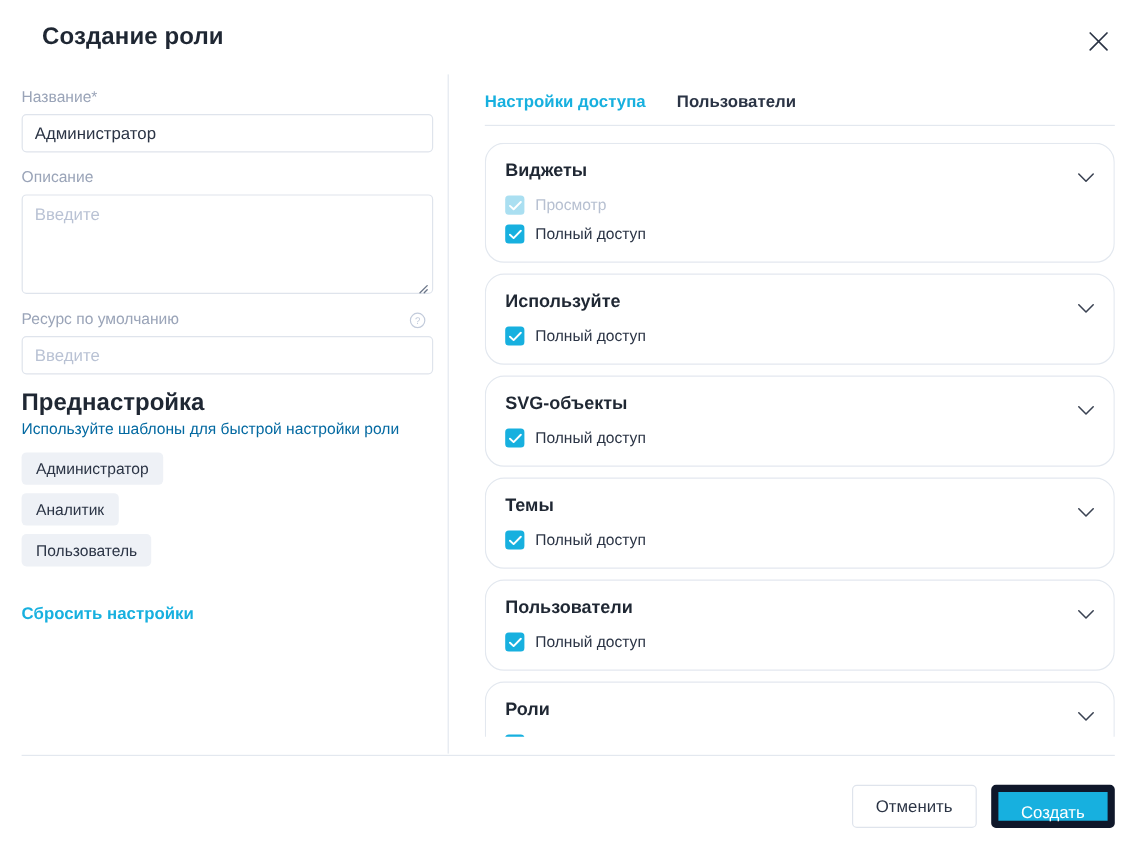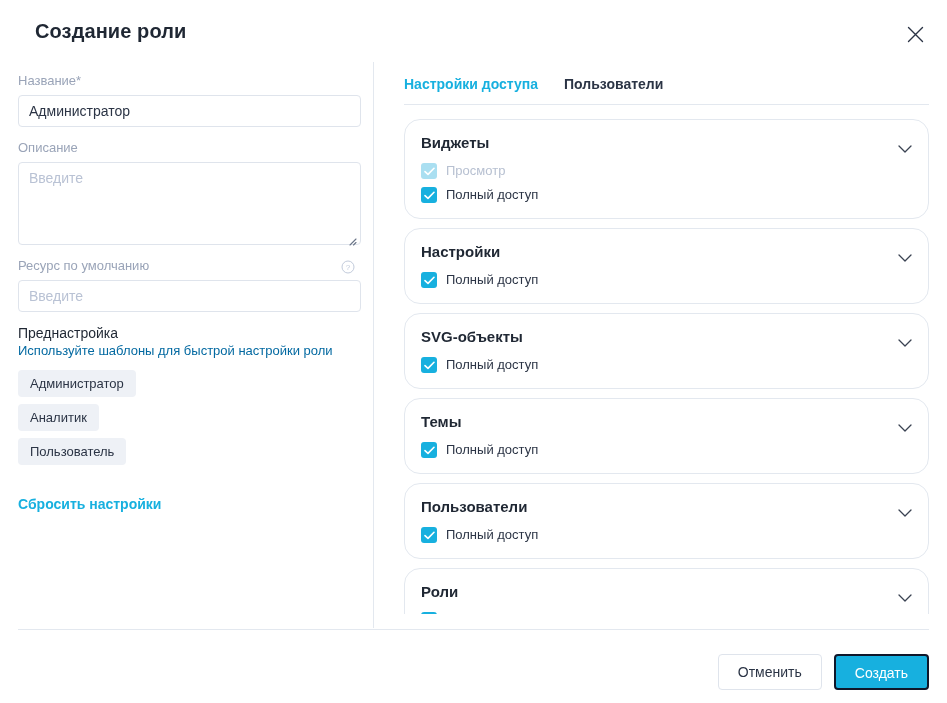--- a/index.html
+++ b/index.html
@@ -119,22 +119,22 @@
   }
   .text-area::placeholder { color: #b9c2d4; }
   .resize-grip {
     position: absolute;
     right: 4px; bottom: 3px;
     width: 10px; height: 10px;
     pointer-events: none;
   }
 
   .preset-title {
-    font-size: 14px;
-    font-weight: normal;
+    font-size: 20px;
+    font-weight: bold;
     color: #1f2733;
     margin-top: 12px;
     margin-bottom: 2px;
   }
   .preset-sub {
     font-size: 13px;
     color: #0369a1;
     margin-bottom: 12px;
   }
   .chip {
@@ -263,21 +263,21 @@
     cursor: pointer;
     line-height: 34px;
   }
   .btn-secondary {
     background: #fff;
     border: 1px solid #dfe4ec;
     color: #2b3445;
   }
   .btn-primary {
     background: #17b0df;
-    border: 2px solid #0f172a;
+    border: 6px solid #0f172a;
     color: #ffffff;
   }
 </style>
 </head>
 <body>
 
 <div class="dialog-header">
   <div class="dialog-title">Создание роли</div>
   <div class="close-btn">
     <span>
@@ -373,21 +373,21 @@
                   <path d="M1 4.6 L4 7.4 L10 1.3" stroke="#ffffff" stroke-width="1.6" fill="none" stroke-linecap="round" stroke-linejoin="round"></path>
                 </svg>
             </span>
             <span class="opt-label">Полный доступ</span>
           </div>
         </div>
       </div>
 
       <div class="perm-card">
         <div class="perm-card-head">
-          <span class="perm-card-title">Настройки</span>
+          <span class="perm-card-title">Используйте</span>
           <span class="chevron">
             <svg width="14" height="8" viewBox="0 0 14 8">
                 <path d="M1 1 L7 7 L13 1" stroke="#3a4252" stroke-width="1.3" fill="none" stroke-linecap="round" stroke-linejoin="round"></path>
               </svg>
           </span>
         </div>
         <div class="perm-options">
           <div class="perm-option">
             <span class="cbox">
               <svg width="11" height="9" viewBox="0 0 11 9">

